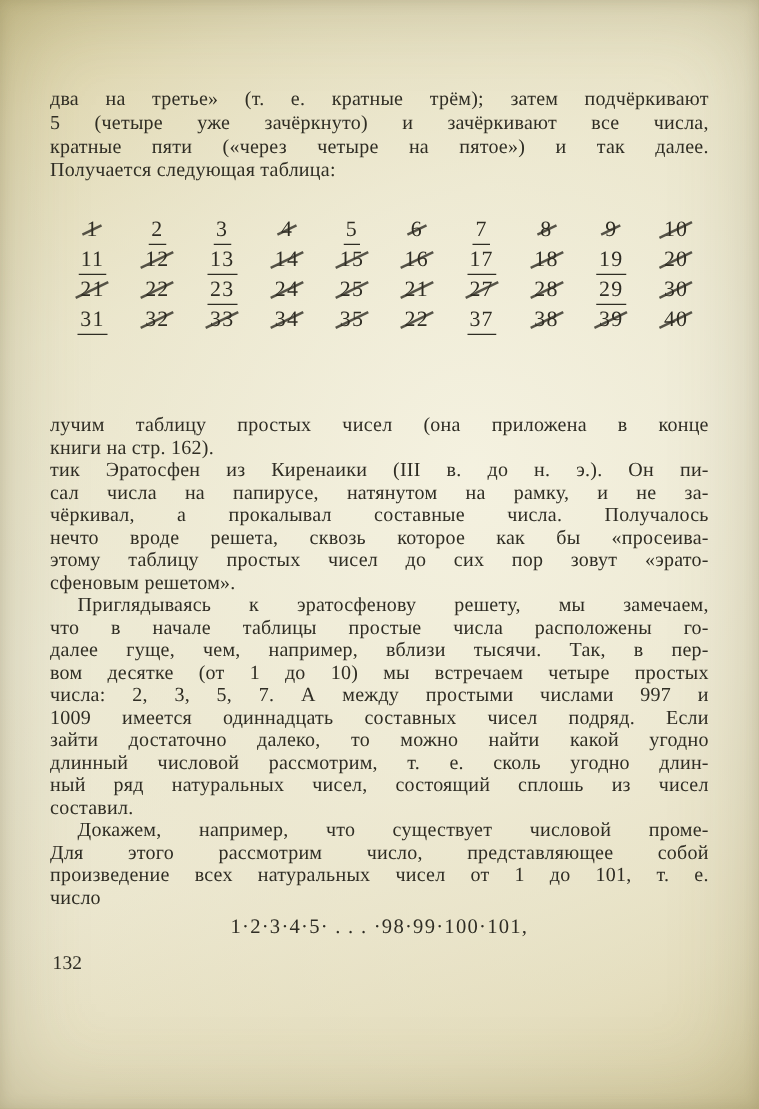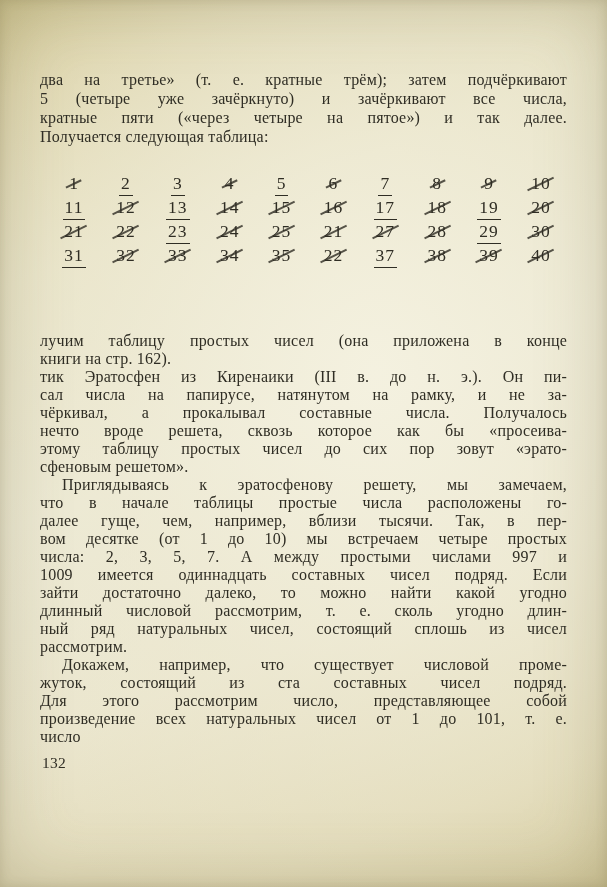--- a/index.html
+++ b/index.html
@@ -196,28 +196,28 @@
         <div>
           <div class="tline just ind">Приглядываясь к эратосфенову решету, мы замечаем,</div>
           <div class="tline just">что в начале таблицы простые числа расположены го-</div>
           <div class="tline just">далее гуще, чем, например, вблизи тысячи. Так, в пер-</div>
           <div class="tline just">вом десятке (от 1 до 10) мы встречаем четыре простых</div>
           <div class="tline just">числа: 2, 3, 5, 7. А между простыми числами 997 и</div>
           <div class="tline just">1009 имеется одиннадцать составных чисел подряд. Если</div>
           <div class="tline just">зайти достаточно далеко, то можно найти какой угодно</div>
           <div class="tline just">длинный числовой рассмотрим, т. е. сколь угодно длин-</div>
           <div class="tline just">ный ряд натуральных чисел, состоящий сплошь из чисел</div>
-          <div class="tline">рассмотрим.</div>
+          <div class="tline">составил.</div>
         </div>
         <div>
           <div class="tline just ind">Докажем, например, что существует числовой проме-</div>
-          <div class="tline just">жуток, состоящий из ста составных чисел подряд.</div>
           <div class="tline just">Для этого рассмотрим число, представляющее собой</div>
           <div class="tline just">произведение всех натуральных чисел от 1 до 101, т. е.</div>
           <div class="tline">число</div>
         </div>
       </div>
 
+    <div class="formula">1·2·3·4·5·  .  .  .  ·98·99·100·101,</div>
 
     <div class="page-number">132</div>
 
   </div>
 </div>
 
 </body></html>

